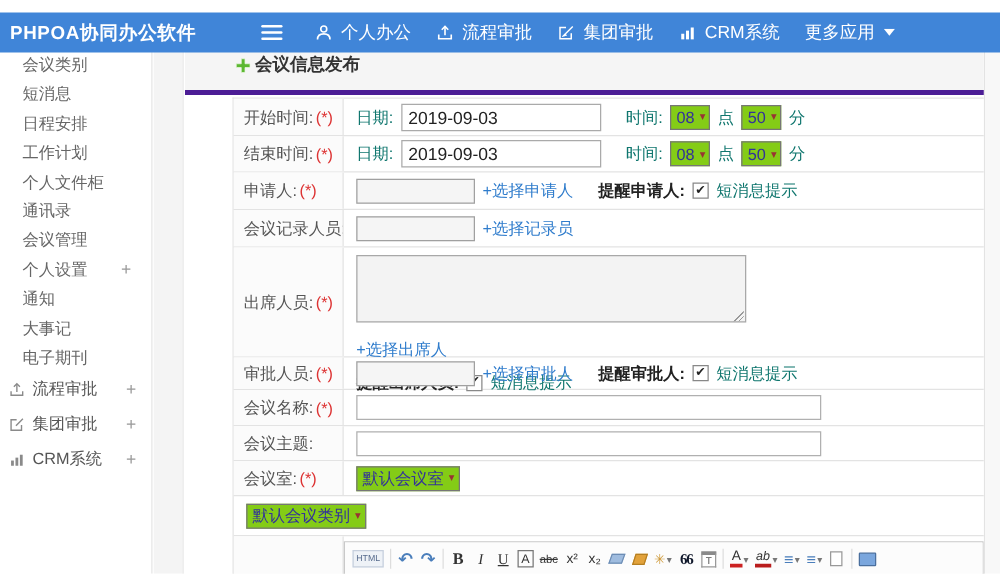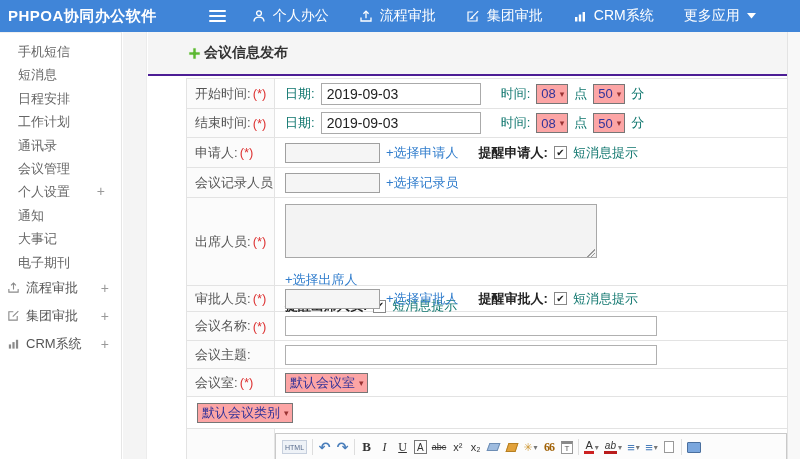--- a/index.html
+++ b/index.html
@@ -1,42 +1,42 @@
 <!DOCTYPE html>
 <html><head>
 <meta charset="utf-8">
 <style>
   *{margin:0;padding:0;box-sizing:border-box}
   html,body{width:800px;height:459px;overflow:hidden}
   body{position:relative;background:#fff;font-family:"Liberation Sans","DejaVu Sans",sans-serif;font-size:13px;color:#333}
 
   
-  .header{position:absolute;left:0;top:0;width:800px;height:32px;background:#4085d8;display:flex;align-items:center;color:#fff;z-index:5}
+  .header{position:absolute;left:0;top:10px;width:800px;height:32px;background:#4085d8;display:flex;align-items:center;color:#fff;z-index:5}
   .logo{font-size:15px;font-weight:bold;margin-left:8px;letter-spacing:.5px;white-space:nowrap}
   .burger{margin-left:52px;width:17px;display:flex;flex-direction:column;gap:3px;cursor:pointer}
   .burger i{display:block;height:2px;background:#fff;border-radius:1px}
-  .hnav{display:flex;align-items:center;margin-left:26px;gap:30px}
+  .hnav{display:flex;align-items:center;margin-left:26px;gap:20px}
   .hnav-item{display:flex;align-items:center;gap:7px;font-size:14px;cursor:pointer;white-space:nowrap}
   .hnav-item svg{display:block}
 
   
   .sidebar{position:absolute;left:0;top:32px;width:122px;height:427px;background:#fff;border-right:1px solid #e6e6e6;padding-top:7px;border-top:1px solid #f0f0f0}
   .snav{list-style:none}
   .snav li{height:23.4px;line-height:23.4px;padding-left:18px;color:#666;position:relative;cursor:pointer;white-space:nowrap}
   .expand{position:absolute;right:16px;top:0;color:#999;font-size:14px}
   .ssec{height:28px;display:flex;align-items:center;padding-left:7px;color:#555;position:relative;cursor:pointer;white-space:nowrap}
   .ssec svg{margin-right:6px;flex:0 0 auto}
   .ssec .expand{right:12px;top:auto}
 
   .gutter{position:absolute;left:123px;top:32px;width:24px;height:427px;background:#f4f4f4;border-right:1px solid #ececec}
   .scrollbar{position:absolute;right:0;top:32px;width:13px;height:427px;background:#f8f8f8;border-left:1px solid #e3e3e3}
 
   
   .content{position:absolute;left:148px;top:32px;width:639px;height:427px;background:#fff}
-  .topbar{height:44px;background:#f5f5f5;border-bottom:2px solid #4c1d95;display:flex;align-items:center;padding-left:40px}
+  .topbar{height:44px;background:#f5f5f5;border-bottom:4px solid #4c1d95;display:flex;align-items:center;padding-left:40px}
   .ptitle{font-size:14px;font-weight:bold;color:#333;margin-left:3px}
   .plus-ico{display:block}
 
   
   .ftable{position:absolute;left:38px;top:46px;right:0;border-left:1px solid #e3e3e3;border-top:1px solid #e3e3e3}
   .frow{display:flex;border-bottom:1px solid #e3e3e3;align-items:stretch}
   .fcl{flex:0 0 88px;border-right:1px solid #e3e3e3;background:#fbfbfb;display:flex;align-items:center;padding-left:8px;color:#555;white-space:nowrap;overflow:hidden}
   .fcf{flex:1;display:flex;align-items:center;padding-left:10px;gap:6px}
   .freq{color:#dd3333;margin-left:2px}
   .fsub{color:#0f766e;white-space:nowrap}
@@ -45,21 +45,21 @@
   .cb{width:13px;height:13px;border:1px solid #888;background:#fff;display:inline-flex;align-items:center;justify-content:center;font-size:10px;line-height:10px;color:#222;cursor:pointer;flex:0 0 auto}
 
   .inp-date{width:160px;height:22px;border:1px solid #aaa;padding:0 5px;font-size:14px;color:#222;font-family:inherit}
   .inp-small{width:95px;height:20px;border:1px solid #a0a0a0;background:#f5f5f5}
   .inp-wide{width:372px;height:20px;border:1px solid #b0b0b0;padding:0 4px;font-family:inherit}
   .ta-wrap{position:relative;margin:6px 0 4px 0}
   .txtarea{width:312px;height:54px;border:1px solid #a8a8a8;background:#f3f3f3;resize:none;font-family:inherit}
   .grip{position:absolute;right:2px;bottom:4px;width:9px;height:9px;background:
     linear-gradient(135deg,transparent 55%,#999 55%,#999 62%,transparent 62%,transparent 75%,#999 75%,#999 82%,transparent 82%)}
 
-  .sel{display:inline-flex;align-items:center;border:1px solid #767676;background:#fca5a5;height:20px;padding:0 3px 0 4px;cursor:pointer;white-space:nowrap}
+  .sel{display:inline-flex;align-items:center;border:1px solid #767676;background:#84cc16;height:20px;padding:0 3px 0 4px;cursor:pointer;white-space:nowrap}
   .sel-val{color:#333399;font-size:13px}
   .sel-arr{color:#993333;font-size:9px;margin-left:4px}
 
   .col{flex-direction:column;align-items:flex-start;justify-content:flex-start;padding-top:0}
   .subline{display:flex;align-items:center;gap:6px;margin-top:2px}
 
   
   .frow-editor{height:33px;border-bottom:none;overflow:hidden}
   .frow-editor .fcf{padding-left:0;align-items:flex-start}
   .editor{margin-top:4px;border:1px solid #c9c9c9;width:100%;background:#fff}
@@ -71,21 +71,21 @@
   .tb-b{font-weight:bold;font-family:"Liberation Serif",serif;font-size:13px}
   .tb-i{font-style:italic;font-family:"Liberation Serif",serif}
   .tb-u{text-decoration:underline;font-family:"Liberation Serif",serif}
   .tb-abox{border:1px solid #777;font-size:10px;padding:0 2px;height:14px;min-width:12px}
   .tb-strike{text-decoration:line-through;font-size:9px}
   .tb-script{font-size:11px}
   .sh-eraser{width:11px;height:8px;background:#9fbcdf;border:1px solid #6d8db4;transform:skewX(-20deg);display:inline-block}
   .sh-broom{width:10px;height:9px;background:#e2a23b;border:1px solid #b57f22;transform:skewX(-18deg);display:inline-block}
   .g-brush{color:#cf9a3a;font-size:11px}
   .tb-caret{color:#777;font-size:8px;margin-left:1px}
-  .tb-quote{color:#a16207;font-weight:bold;font-family:"Liberation Serif",serif;font-size:12px;letter-spacing:-1px}
+  .tb-quote{color:#0f172a;font-weight:bold;font-family:"Liberation Serif",serif;font-size:12px;letter-spacing:-1px}
   .sh-paste{width:12px;height:13px;border:1px solid #999;border-top:3px solid #8a8a8a;background:#fff;display:inline-flex;align-items:center;justify-content:center;font-size:8px;color:#555}
   .g-fontcolor{border-bottom:3px solid #cc2222;font-size:11px;line-height:11px;padding:0 1px}
   .g-highlight{border-bottom:3px solid #b91c1c;font-size:10px;line-height:11px;font-style:italic;padding:0 1px}
   .g-list{color:#4a7ebb;font-size:13px}
   .sh-page{width:10px;height:12px;border:1px solid #999;background:#fff;display:inline-block}
   .sh-monitor{width:14px;height:11px;border:1px solid #4a6f9e;background:#7aa6dd;border-radius:1px;display:inline-block}
 </style>
 </head>
 <body>
 
@@ -132,24 +132,25 @@
       <span>更多应用</span>
       <svg width="9" height="6" viewBox="0 0 9 6">
           <path d="M0 0h9L4.5 5.5z" fill="#fff"></path>
         </svg>
     </span>
   </div>
 </div>
 
 <div class="sidebar">
   <ul class="snav">
-    <li><span>手机短信</span></li>
+    <li><span>会议类别</span></li>
     <li><span>短消息</span></li>
     <li><span>日程安排</span></li>
     <li><span>工作计划</span></li>
+    <li><span>个人文件柜</span></li>
     <li><span>通讯录</span></li>
     <li><span>会议管理</span></li>
     <li><span>个人设置</span><span class="expand">+</span></li>
     <li><span>通知</span></li>
     <li><span>大事记</span></li>
     <li><span>电子期刊</span></li>
   </ul>
   <div class="ssec">
     <svg width="13" height="13" viewBox="0 0 14 14" fill="none" stroke="#8a8a8a" stroke-width="1.2">
         <path d="M7 9.2V2.4"></path>

